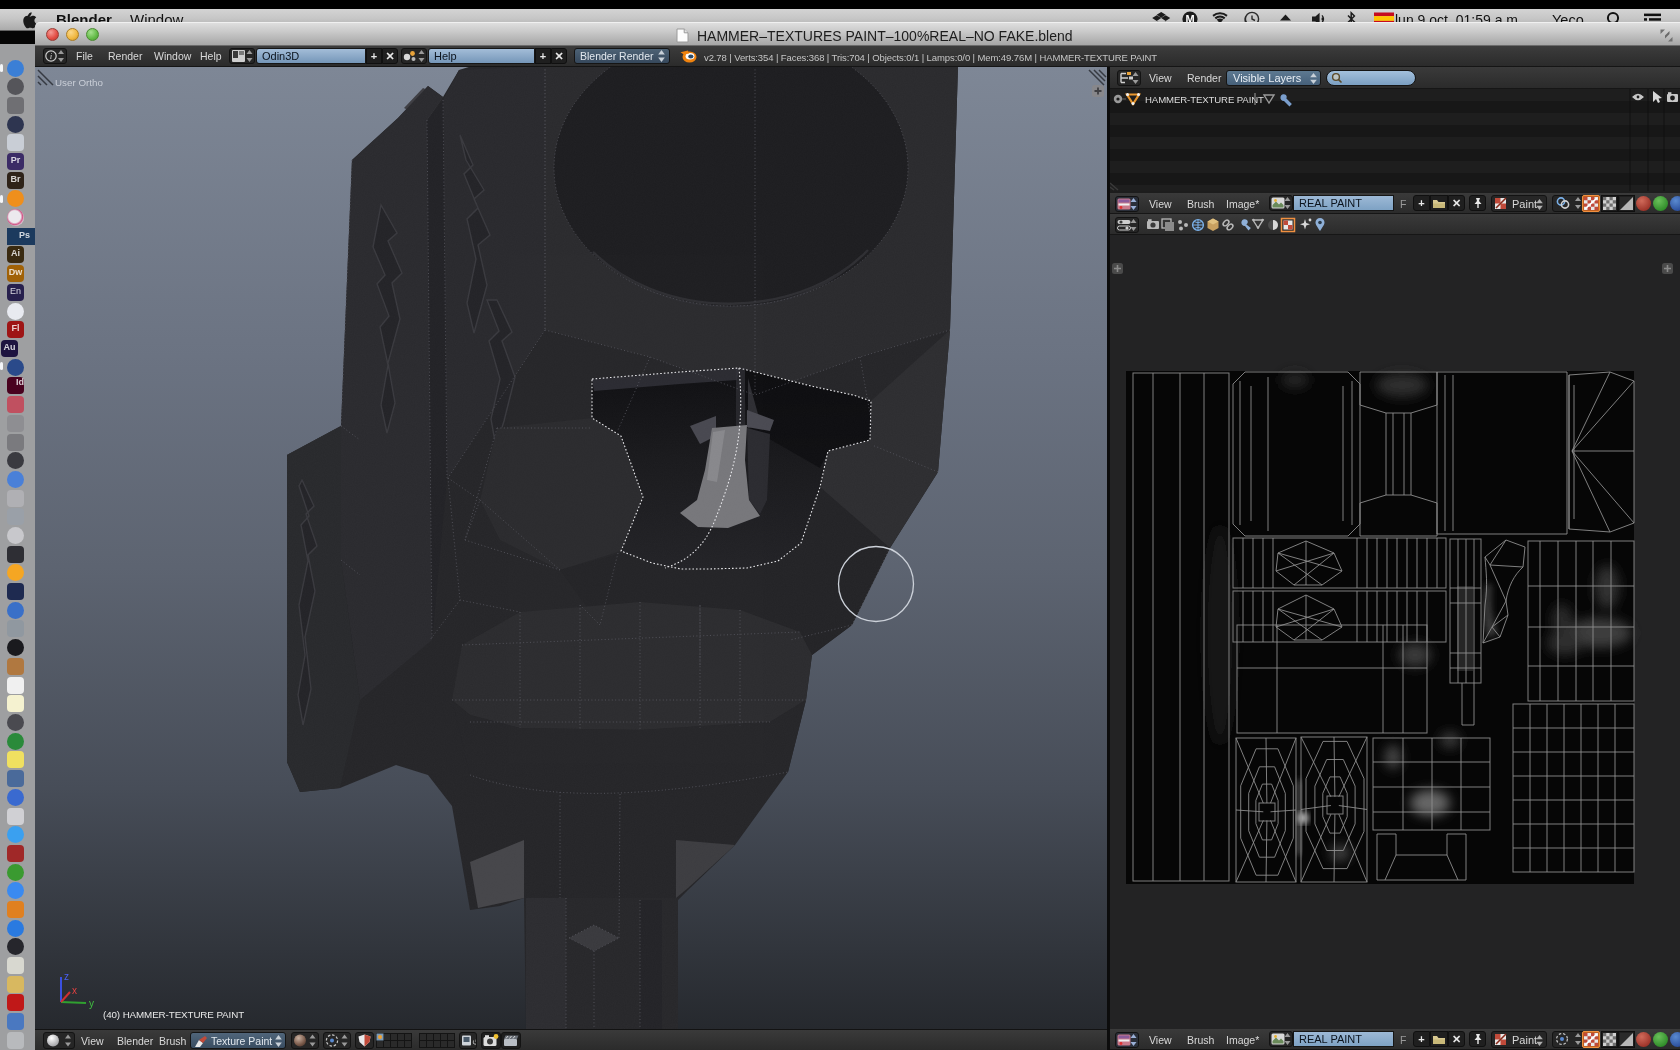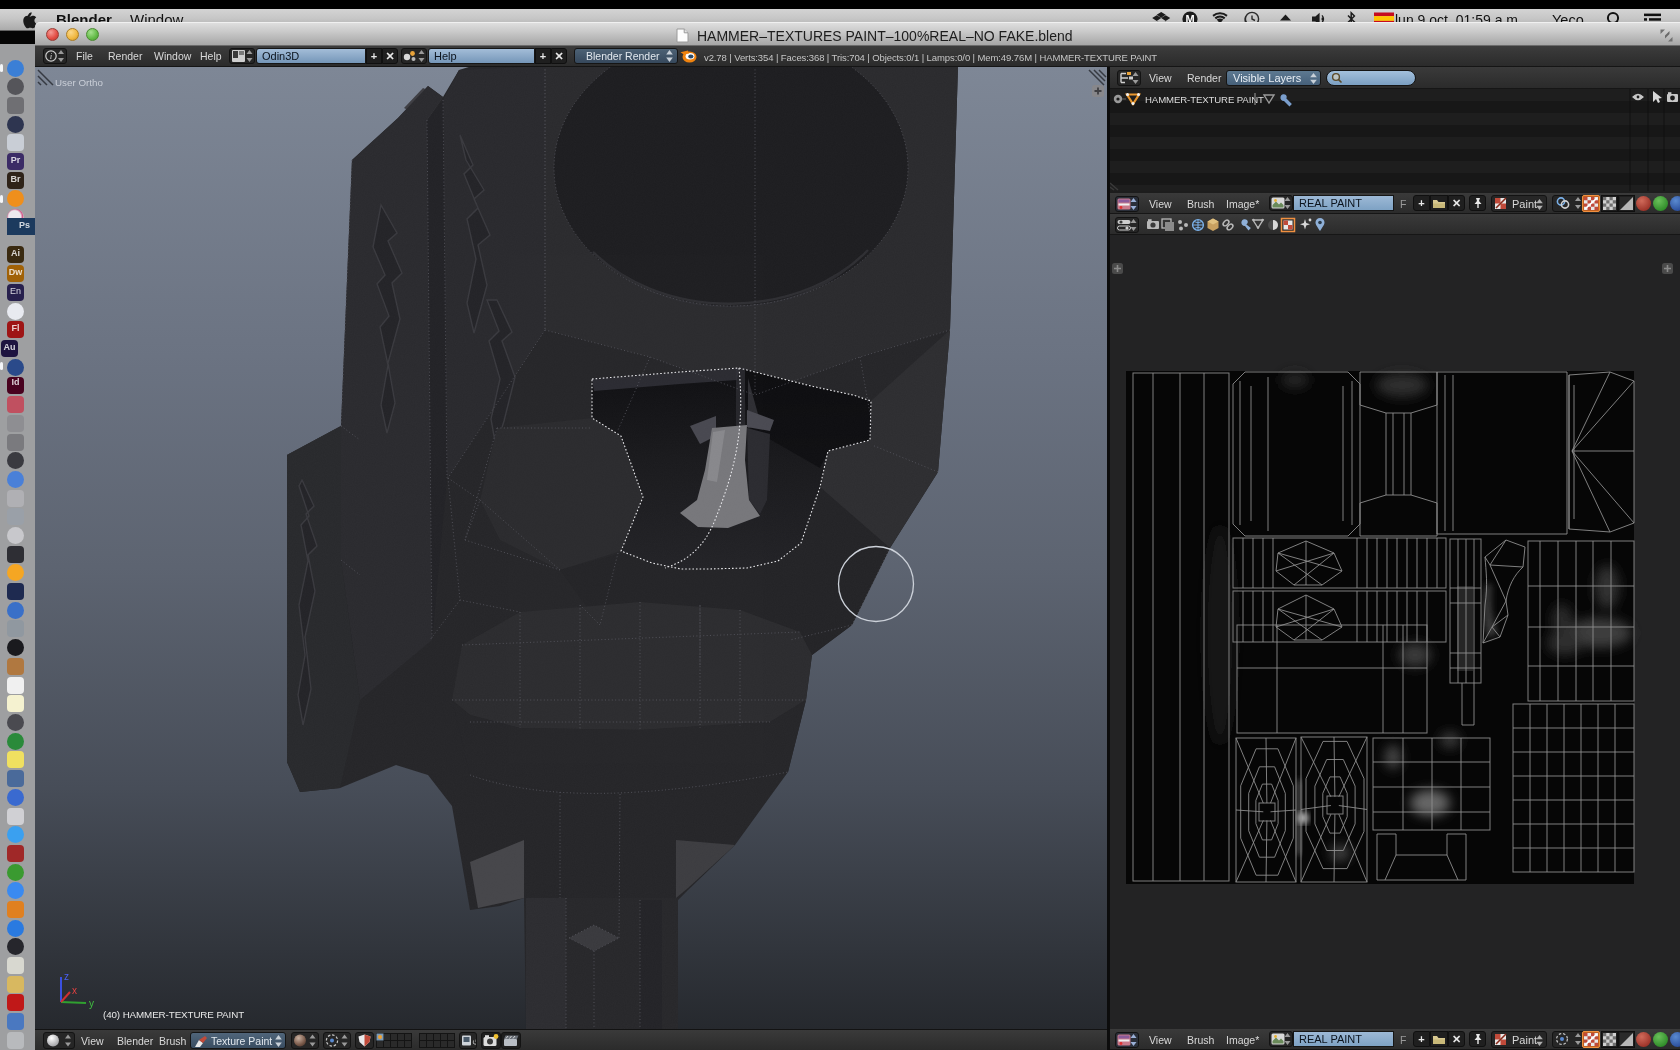--- a/index.html
+++ b/index.html
@@ -64,42 +64,42 @@
 <div class="dicon" style="top:94px;height:17px;width:17px;left:7px;border-radius:50%;background:#2e3550"></div>
 <div class="dicon" style="top:112px;height:17px;width:17px;left:7px;border-radius:4px;background:#c9ced6"></div>
 <div class="dicon" style="top:131px;height:17px;width:17px;left:7px;border-radius:4px;background:#3b2b66">
       <span style="position:absolute;left:0;top:2px;width:100%;text-align:center;font-size:9px;color:#ffffffcc;font-weight:bold">Pr</span>
     </div>
 <div class="dicon" style="top:150px;height:17px;width:17px;left:7px;border-radius:4px;background:#2e2318">
       <span style="position:absolute;left:0;top:2px;width:100%;text-align:center;font-size:9px;color:#ffffffcc;font-weight:bold">Br</span>
     </div>
 <div class="dicon" style="top:168px;height:17px;width:17px;left:7px;border-radius:50%;background:#ef8f1c"></div>
 <div class="dicon" style="top:187px;height:17px;width:17px;left:7px;border-radius:50%;background:radial-gradient(circle at 45% 45%,#ece9ee 45%,#d05a8a 60%,#ece9ee 75%)"></div>
-<div class="dicon" style="top:196px;height:17px;width:35px;left:7px;border-radius:0;background:#1c3a5e">
+<div class="dicon" style="top:206px;height:17px;width:35px;left:7px;border-radius:0;background:#1c3a5e">
       <span style="position:absolute;left:0;top:2px;width:100%;text-align:center;font-size:9px;color:#ffffffcc;font-weight:bold">Ps</span>
     </div>
 <div class="dicon" style="top:224px;height:17px;width:17px;left:7px;border-radius:4px;background:#3a2a10">
       <span style="position:absolute;left:0;top:2px;width:100%;text-align:center;font-size:9px;color:#ffffffcc;font-weight:bold">Ai</span>
     </div>
 <div class="dicon" style="top:243px;height:17px;width:17px;left:7px;border-radius:4px;background:#a16207">
       <span style="position:absolute;left:0;top:2px;width:100%;text-align:center;font-size:9px;color:#ffffffcc;font-weight:bold">Dw</span>
     </div>
 <div class="dicon" style="top:262px;height:17px;width:17px;left:7px;border-radius:4px;background:#27204d">
       <span style="position:absolute;left:0;top:2px;width:100%;text-align:center;font-size:9px;color:#ffffffcc;font-weight:normal">En</span>
     </div>
 <div class="dicon" style="top:281px;height:17px;width:17px;left:7px;border-radius:50%;background:#e8eaf0"></div>
 <div class="dicon" style="top:299px;height:17px;width:17px;left:7px;border-radius:4px;background:#9e1515">
       <span style="position:absolute;left:0;top:2px;width:100%;text-align:center;font-size:9px;color:#ffffffcc;font-weight:bold">Fl</span>
     </div>
 <div class="dicon" style="top:318px;height:17px;width:17px;left:1px;border-radius:4px;background:#1e1440">
       <span style="position:absolute;left:0;top:2px;width:100%;text-align:center;font-size:9px;color:#ffffffcc;font-weight:bold">Au</span>
     </div>
 <div class="dicon" style="top:337px;height:17px;width:17px;left:7px;border-radius:50%;background:#2a4a8a"></div>
 <div class="dicon" style="top:355px;height:17px;width:17px;left:7px;border-radius:4px;background:#49021f">
-      <span style="position:absolute;left:0;top:0;width:100%;text-align:center;font-size:9px;color:#ffffffcc;font-weight:bold">Id</span>
+      <span style="position:absolute;left:0;top:0;width:100%;text-align:right;font-size:9px;color:#ffffffcc;font-weight:bold">Id</span>
     </div>
 <div class="dicon" style="top:374px;height:17px;width:17px;left:7px;border-radius:4px;background:#c05060"></div>
 <div class="dicon" style="top:393px;height:17px;width:17px;left:7px;border-radius:4px;background:#8e8e92"></div>
 <div class="dicon" style="top:412px;height:17px;width:17px;left:7px;border-radius:4px;background:#7a7a7e"></div>
 <div class="dicon" style="top:430px;height:17px;width:17px;left:7px;border-radius:50%;background:#3a3a40"></div>
 <div class="dicon" style="top:449px;height:17px;width:17px;left:7px;border-radius:50%;background:#4a80d8"></div>
 <div class="dicon" style="top:468px;height:17px;width:17px;left:7px;border-radius:4px;background:#b0b0b4"></div>
 <div class="dicon" style="top:486px;height:17px;width:17px;left:7px;border-radius:4px;background:#9aa0a8"></div>
 <div class="dicon" style="top:505px;height:17px;width:17px;left:7px;border-radius:50%;background:#c8c8cc"></div>
 <div class="dicon" style="top:524px;height:17px;width:17px;left:7px;border-radius:4px;background:#2e2e34"></div>
@@ -248,21 +248,21 @@
       <circle cx="10.5" cy="4.5" r="2.4" fill="#e8a33a"></circle>
       <circle cx="11.5" cy="10" r="2" fill="#b8b8b8"></circle>
       <path d="M19.5 1 L22.5 5 L16.5 5 Z" fill="#9a9a9a"></path>
         <path d="M19.5 13 L16.5 9 L22.5 9 Z" fill="#9a9a9a"></path>
     </svg>
   </div>
   <div class="bfield" style="left:393px;width:107px">Help</div>
   <div class="bbtn" style="left:500px;border-radius:0">+</div>
   <div class="bbtn" style="left:516px;border-radius:0 3px 3px 0">✕</div>
 
-  <div style="position:absolute;left:539px;top:2px;width:104px;height:16px;border-radius:3px;border:1px solid #151515;background:linear-gradient(#4d6275,#36485c);color:#e2e8ee;font-size:10.5px;padding:1px 11px;white-space:nowrap">Blender Render
+  <div style="position:absolute;left:539px;top:2px;width:96px;height:16px;border-radius:3px;border:1px solid #151515;background:linear-gradient(#4d6275,#36485c);color:#e2e8ee;font-size:10.5px;padding:1px 5px;white-space:nowrap">Blender Render
     <svg width="7" height="12" viewBox="0 0 7 12" style="position:absolute;right:4px;top:1px">
         <path d="M3.5 0 L6.8 4.4 H0.2Z" fill="#c8d0d8"></path>
         <path d="M3.5 12 L0.2 7.6 H6.8Z" fill="#c8d0d8"></path>
       </svg>
   </div>
 
   <svg style="position:absolute;left:645px;top:3px" width="17" height="14" viewBox="0 0 17 14">
     <ellipse cx="9.5" cy="8" rx="7" ry="5.6" fill="#f0830e"></ellipse>
     <ellipse cx="10" cy="7.2" rx="4.4" ry="3.2" fill="#fdfdfd"></ellipse>
     <ellipse cx="10.8" cy="7.6" rx="2.6" ry="2" fill="#2a4a6a"></ellipse>

